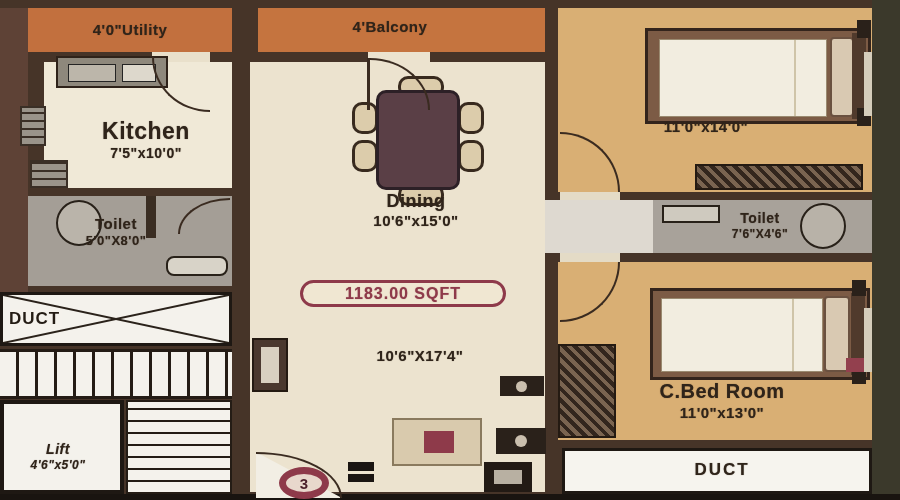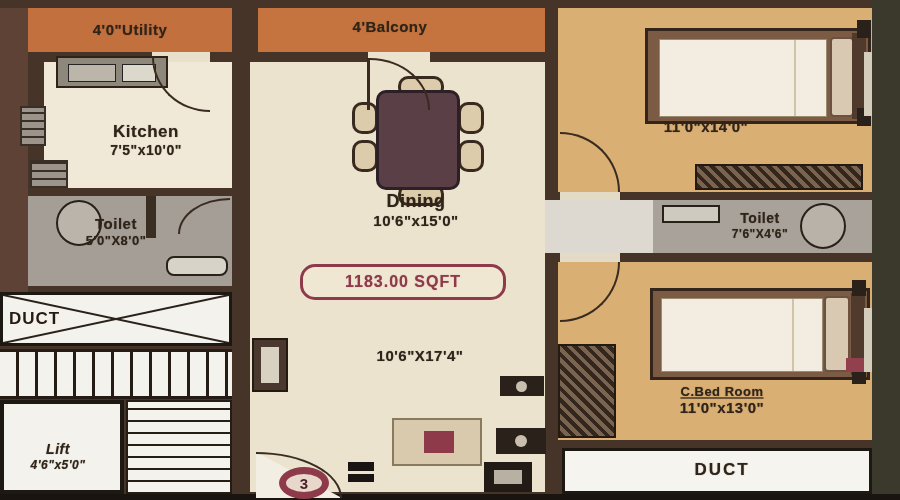--- a/index.html
+++ b/index.html
@@ -14,21 +14,21 @@
   .rm-floor{background:var(--floor,#ece3cf);}
   .rm-bed{background:var(--bedroom,#d9af74);}
   .rm-orange{background:var(--balcony,#c2703e);}
   .rm-toilet{background:var(--toilet,#a49e96);}
   .rm-white{background:var(--duct_white,#f4f2ec);}
   .lb{
     position:absolute;transform:translate(-50%,-50%);
     text-align:center;color:var(--ink,#2f241a);white-space:nowrap;
     line-height:1.18;text-shadow:0 0 1px rgba(43,28,14,.55);
   }
-  .lb .nm{display:block;font-size:17px;letter-spacing:.5px;}
+  .lb .nm{display:block;font-size:23px;letter-spacing:.5px;}
   .lb .dm{display:block;font-size:14px;letter-spacing:.5px;}
   .arc{position:absolute;background:transparent;}
   .arc.tr{border-top:2px solid #3a2b20;border-right:2px solid #3a2b20;border-top-right-radius:100% 100%;}
   .arc.bl{border-left:2px solid #3a2b20;border-bottom:2px solid #3a2b20;border-bottom-left-radius:100% 100%;}
   .arc.br{border-right:2px solid #3a2b20;border-bottom:2px solid #3a2b20;border-bottom-right-radius:100% 100%;}
   .arc.tl{border-top:2px solid #3a2b20;border-left:2px solid #3a2b20;border-top-left-radius:100% 100%;}
   .hatch{
     background:repeating-linear-gradient(45deg,#33261d 0 4px,#7a6450 4px 8px);
     border:2px solid #241a12;
   }
@@ -184,35 +184,35 @@
     <span class="nm" style="font-size:18px;">Dining</span>
     <span class="dm" style="font-size:15px;">10'6"x15'0"</span>
   </div>
   <div class="lb" style="left:420px;top:356px;">
     <span class="dm" style="font-size:15px;">10'6"X17'4"</span>
   </div>
   <div class="lb" style="left:706px;top:127px;">
     <span class="dm" style="font-size:15px;">11'0"x14'0"</span>
   </div>
   <div class="lb" style="left:722px;top:401px;">
-    <span class="nm" style="font-size:13px;text-decoration:underline;">C.Bed Room</span>
+    <span class="nm" style="font-size:20px;">C.Bed Room</span>
     <span class="dm" style="font-size:15px;">11'0"x13'0"</span>
   </div>
   <div class="lb" style="left:116px;top:232px;">
     <span class="nm" style="font-size:15px;">Toilet</span>
     <span class="dm" style="font-size:13px;">5'0"X8'0"</span>
   </div>
   <div class="lb" style="left:760px;top:225px;">
     <span class="nm" style="font-size:14px;">Toilet</span>
     <span class="dm" style="font-size:12px;">7'6"X4'6"</span>
   </div>
   <div class="lb" style="left:58px;top:456px;font-style:italic;">
     <span class="nm" style="font-size:14px;">Lift</span>
     <span class="dm" style="font-size:12px;">4'6"x5'0"</span>
   </div>
   <div class="lb" style="left:722px;top:470px;">
     <span class="nm" style="font-size:17px;letter-spacing:2px;">DUCT</span>
   </div>
 
-  <div class="badge" style="left:300px;top:264px;width:206px;height:36px;">1183.00 SQFT</div>
+  <div class="badge" style="left:300px;top:280px;width:206px;height:27px;">1183.00 SQFT</div>
   <div class="circle3" style="left:279px;top:467px;width:50px;height:32px;">3</div>
 
 </div>
 
 </body></html>

